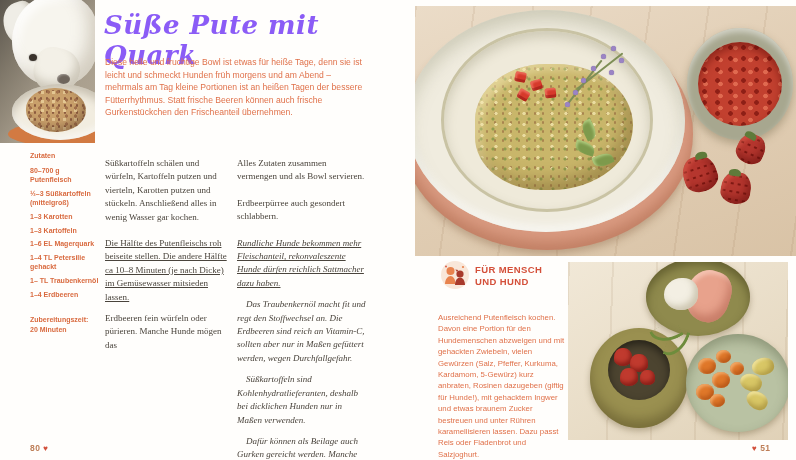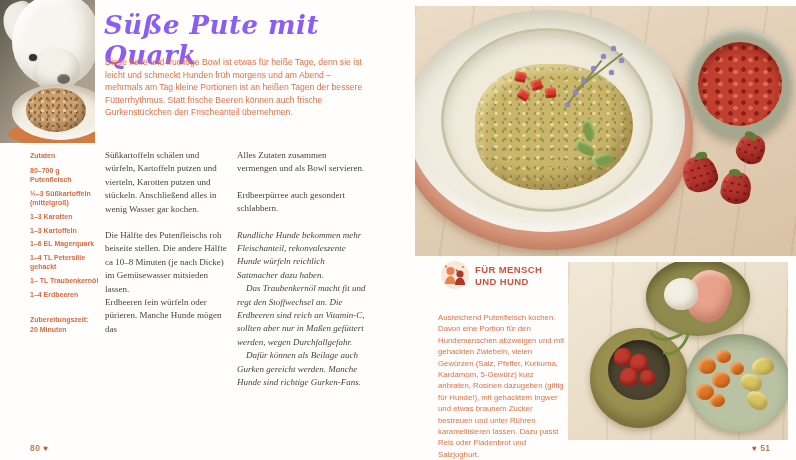--- a/index.html
+++ b/index.html
@@ -19,22 +19,22 @@
     left:105px; top:56px; width:264px;
     font-size:8.6px; line-height:12.6px; color:#E0714A; font-weight:400;
   }
   .sidebar{ left:30px; top:151px; width:72px; color:#D96A3F; font-size:7px; line-height:9.6px; font-weight:700;}
   .sidebar .lbl{margin-bottom:5px;}
   .sidebar .ing{margin-bottom:4px;}
   .sidebar .prep{margin-top:16px;}
   .bodycol{ color:#4A443C; font-family:"Liberation Serif", serif; font-size:9px; line-height:13.4px;}
   .col1{ left:105px; top:149px; width:124px;}
   .col2{ left:237px; top:149px; width:130px;}
-  .bodycol p{margin:0 0 13px 0;}
-  .bodycol p.tight{margin:0 0 0 0;}
+  .bodycol p{margin:8px 0 13px 0;}
+  .bodycol p.tight{margin:0 0 0 0;text-decoration:underline;}
   .bodycol p.note{font-style:italic;}
   .bodycol p.note.ind{text-indent:9px; margin-bottom:0;}
   .pagenum{ font-size:8.5px; color:#BE7E57; font-weight:700; letter-spacing:.5px;}
   .pagenum .heart{color:#D2503C; font-size:8px;}
   .pn-left{left:30px; top:443px;}
   .pn-right{left:752px; top:443px;}
 
   .section-head{
     left:475px; top:264px; width:100px;
     color:#D4503A; font-weight:700; font-size:9.5px; line-height:11.5px; letter-spacing:.4px;
@@ -167,22 +167,23 @@
 
   <div class="abs bodycol col1">
     <p>Süßkartoffeln schälen und würfeln, Kartoffeln putzen und vierteln, Karotten putzen und stückeln. Anschließend alles in wenig Wasser gar kochen.</p>
     <p class="tight">Die Hälfte des Putenfleischs roh beiseite stellen. Die andere Hälfte ca 10–8 Minuten (je nach Dicke) im Gemüsewasser mitsieden lassen.</p>
     <p>Erdbeeren fein würfeln oder pürieren. Manche Hunde mögen das</p>
   </div>
 
   <div class="abs bodycol col2">
     <p>Alles Zutaten zusammen vermengen und als Bowl servieren.</p>
     <p>Erdbeerpürree auch gesondert schlabbern.</p>
-    <p class="note tight">Rundliche Hunde bekommen mehr Fleischanteil, rekonvaleszente Hunde würfeln reichlich Sattmacher dazu haben.</p>
+    <p class="note tight">Rundliche Hunde bekommen mehr Fleischanteil, rekonvaleszente Hunde dürfen reichlich Sattmacher dazu haben.</p>
     <p class="note ind">Das Traubenkernöl macht fit und regt den Stoffwechsel an. Die Erdbeeren sind reich an Vitamin-C, sollten aber nur in Maßen gefüttert werden, wegen Durchfallgefahr.</p>
+    <p class="note ind">Süßkartoffeln sind Kohlenhydratlieferanten, deshalb bei dicklichen Hunden nur in Maßen verwenden.</p>
     <p class="note ind">Dafür können als Beilage auch Gurken gereicht werden. Manche Hunde sind richtige Gurken-Fans.</p>
   </div>
 
   <div class="abs pagenum pn-left">
     <span>80</span>
     <span class="heart">♥</span>
   </div>
 
   <div class="abs photo-main">
     <div class="abs charger"></div>

